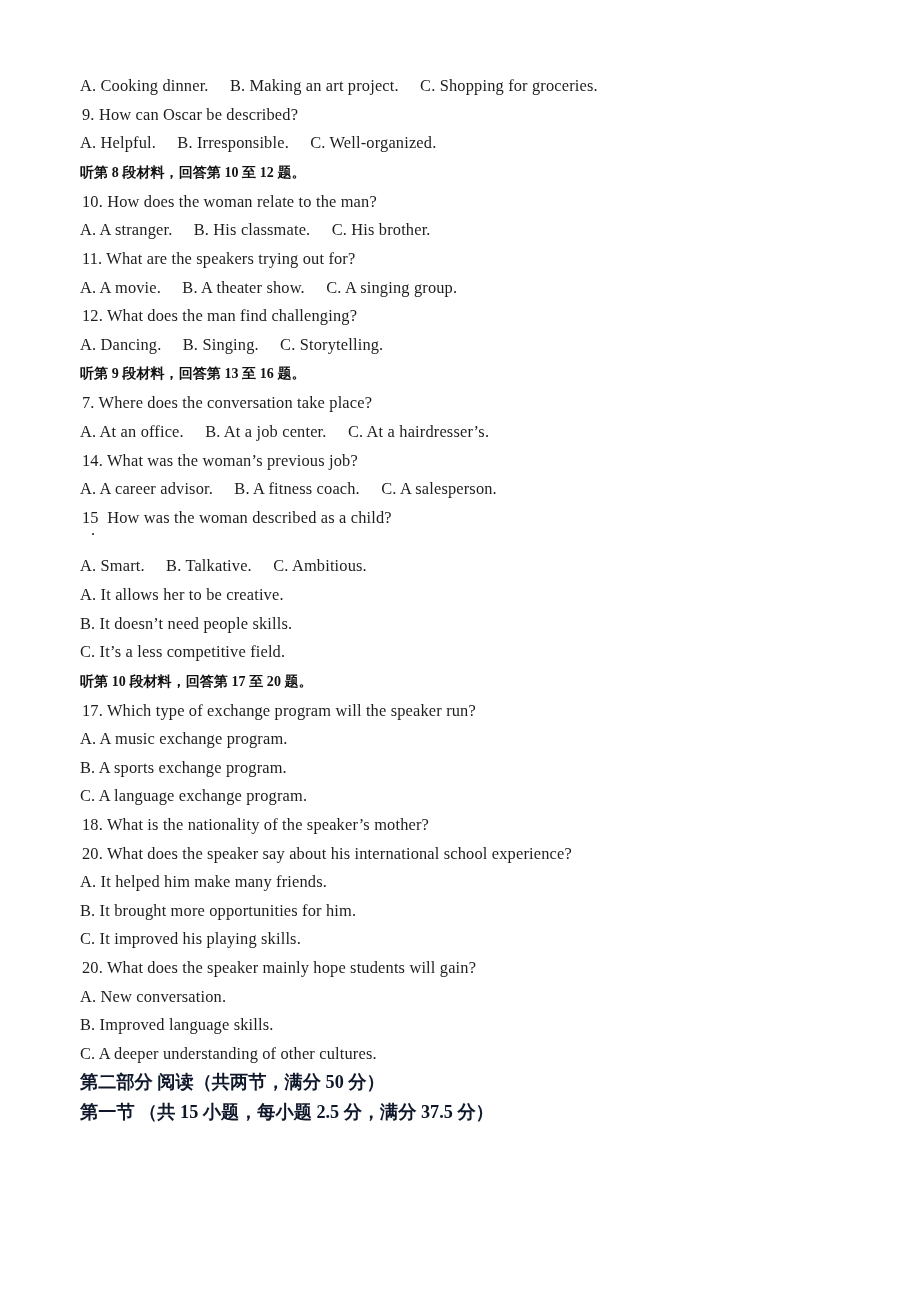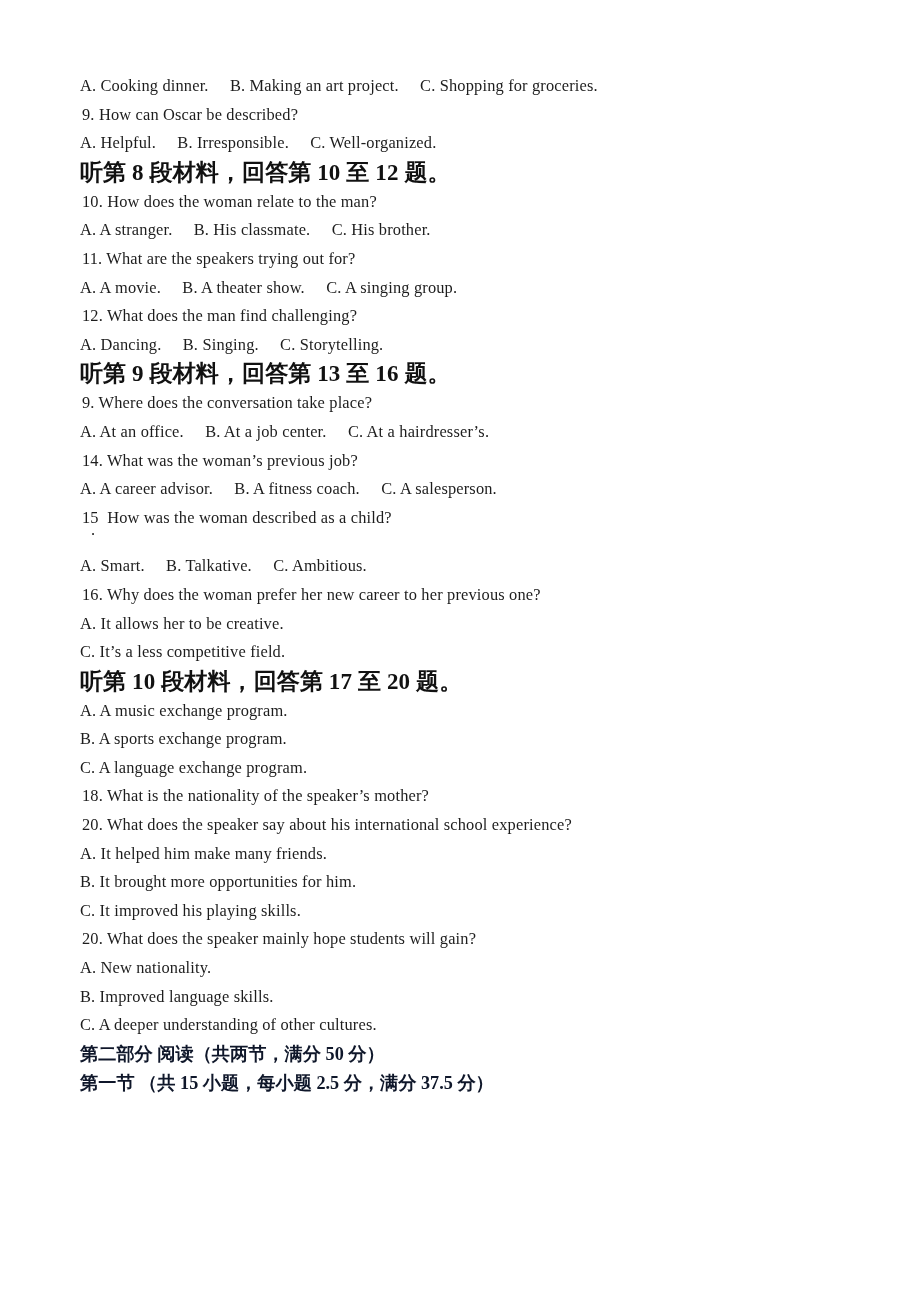--- a/index.html
+++ b/index.html
@@ -50,21 +50,21 @@
     padding-left: 0px;
   }
 
   
   .opt-stack {
     padding-left: 0px;
   }
 
   
   .cn-head {
-    font-size: 23px;
+    font-size: 14px;
     line-height: 30px;
     font-weight: bold;
     white-space: pre;
     color: #111111;
     padding-left: 0px;
     letter-spacing: 0.005em;
   }
 
   .cn-part {
     font-size: 18.2px;
@@ -110,52 +110,53 @@
     <div class="line opt-line">A. A stranger.     B. His classmate.     C. His brother.</div>
 
     <div class="line q-line">11. What are the speakers trying out for?</div>
     <div class="line opt-line">A. A movie.     B. A theater show.     C. A singing group.</div>
 
     <div class="line q-line">12. What does the man find challenging?</div>
     <div class="line opt-line">A. Dancing.     B. Singing.     C. Storytelling.</div>
 
     <div class="cn-head">听第 9 段材料，回答第 13 至 16 题。</div>
 
-    <div class="line q-line">9. Where does the conversation take place?</div>
+    <div class="line q-line">7. Where does the conversation take place?</div>
     <div class="line opt-line">A. At an office.     B. At a job center.     C. At a hairdresser’s.</div>
 
     <div class="line q-line">14. What was the woman’s previous job?</div>
     <div class="line opt-line">A. A career advisor.     B. A fitness coach.     C. A salesperson.</div>
 
     <div class="q15-wrap">
       <div class="line q-line">15  How was the woman described as a child?</div>
       <div class="stray-dot">.</div>
     </div>
     <div class="q15-gap"></div>
     <div class="line opt-line">A. Smart.     B. Talkative.     C. Ambitious.</div>
 
-    <div class="line q-line">16. Why does the woman prefer her new career to her previous one?</div>
     <div class="line opt-stack">A. It allows her to be creative.</div>
+    <div class="line opt-stack">B. It doesn’t need people skills.</div>
     <div class="line opt-stack">C. It’s a less competitive field.</div>
 
     <div class="cn-head">听第 10 段材料，回答第 17 至 20 题。</div>
 
+    <div class="line q-line">17. Which type of exchange program will the speaker run?</div>
     <div class="line opt-stack">A. A music exchange program.</div>
     <div class="line opt-stack">B. A sports exchange program.</div>
     <div class="line opt-stack">C. A language exchange program.</div>
 
     <div class="line q-line">18. What is the nationality of the speaker’s mother?</div>
 
     <div class="line q-line">20. What does the speaker say about his international school experience?</div>
     <div class="line opt-stack">A. It helped him make many friends.</div>
     <div class="line opt-stack">B. It brought more opportunities for him.</div>
     <div class="line opt-stack">C. It improved his playing skills.</div>
 
     <div class="line q-line">20. What does the speaker mainly hope students will gain?</div>
-    <div class="line opt-stack">A. New nationality.</div>
+    <div class="line opt-stack">A. New conversation.</div>
     <div class="line opt-stack">B. Improved language skills.</div>
     <div class="line opt-stack">C. A deeper understanding of other cultures.</div>
 
     <div class="cn-part">第二部分 阅读（共两节，满分 50 分）</div>
     <div class="cn-part">第一节 （共 15 小题，每小题 2.5 分，满分 37.5 分）</div>
 
   </div>
 </div>
 
 </body></html>

